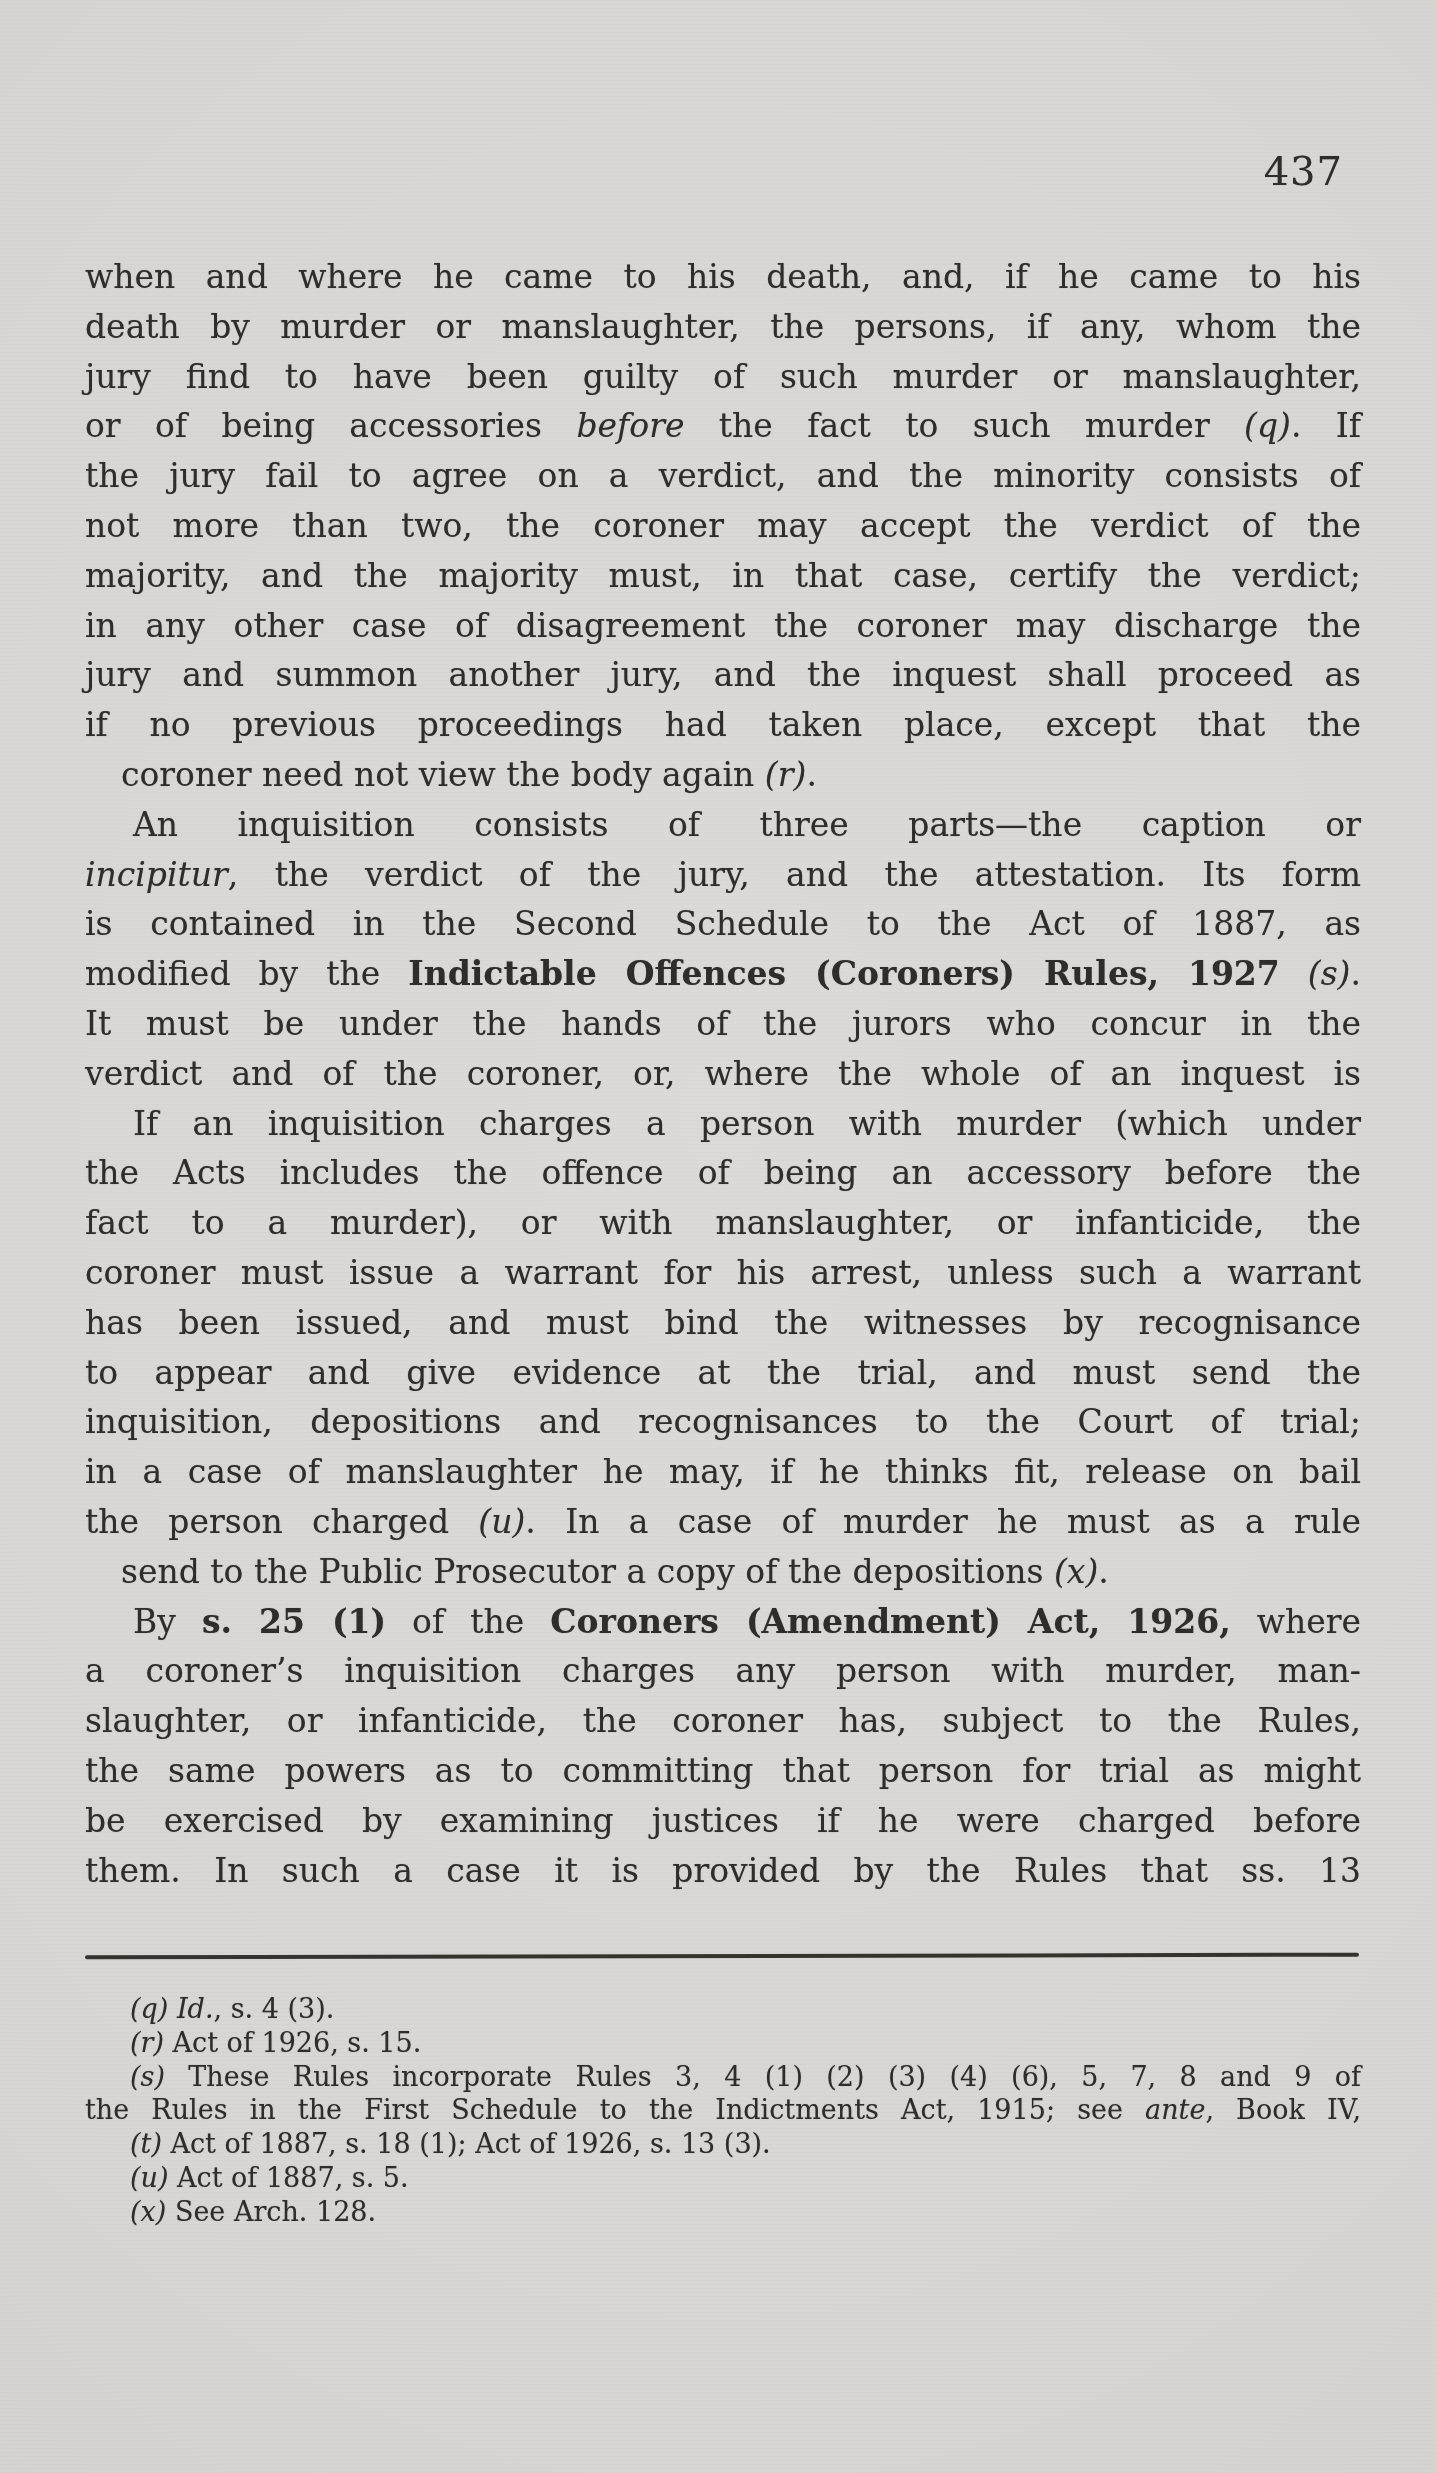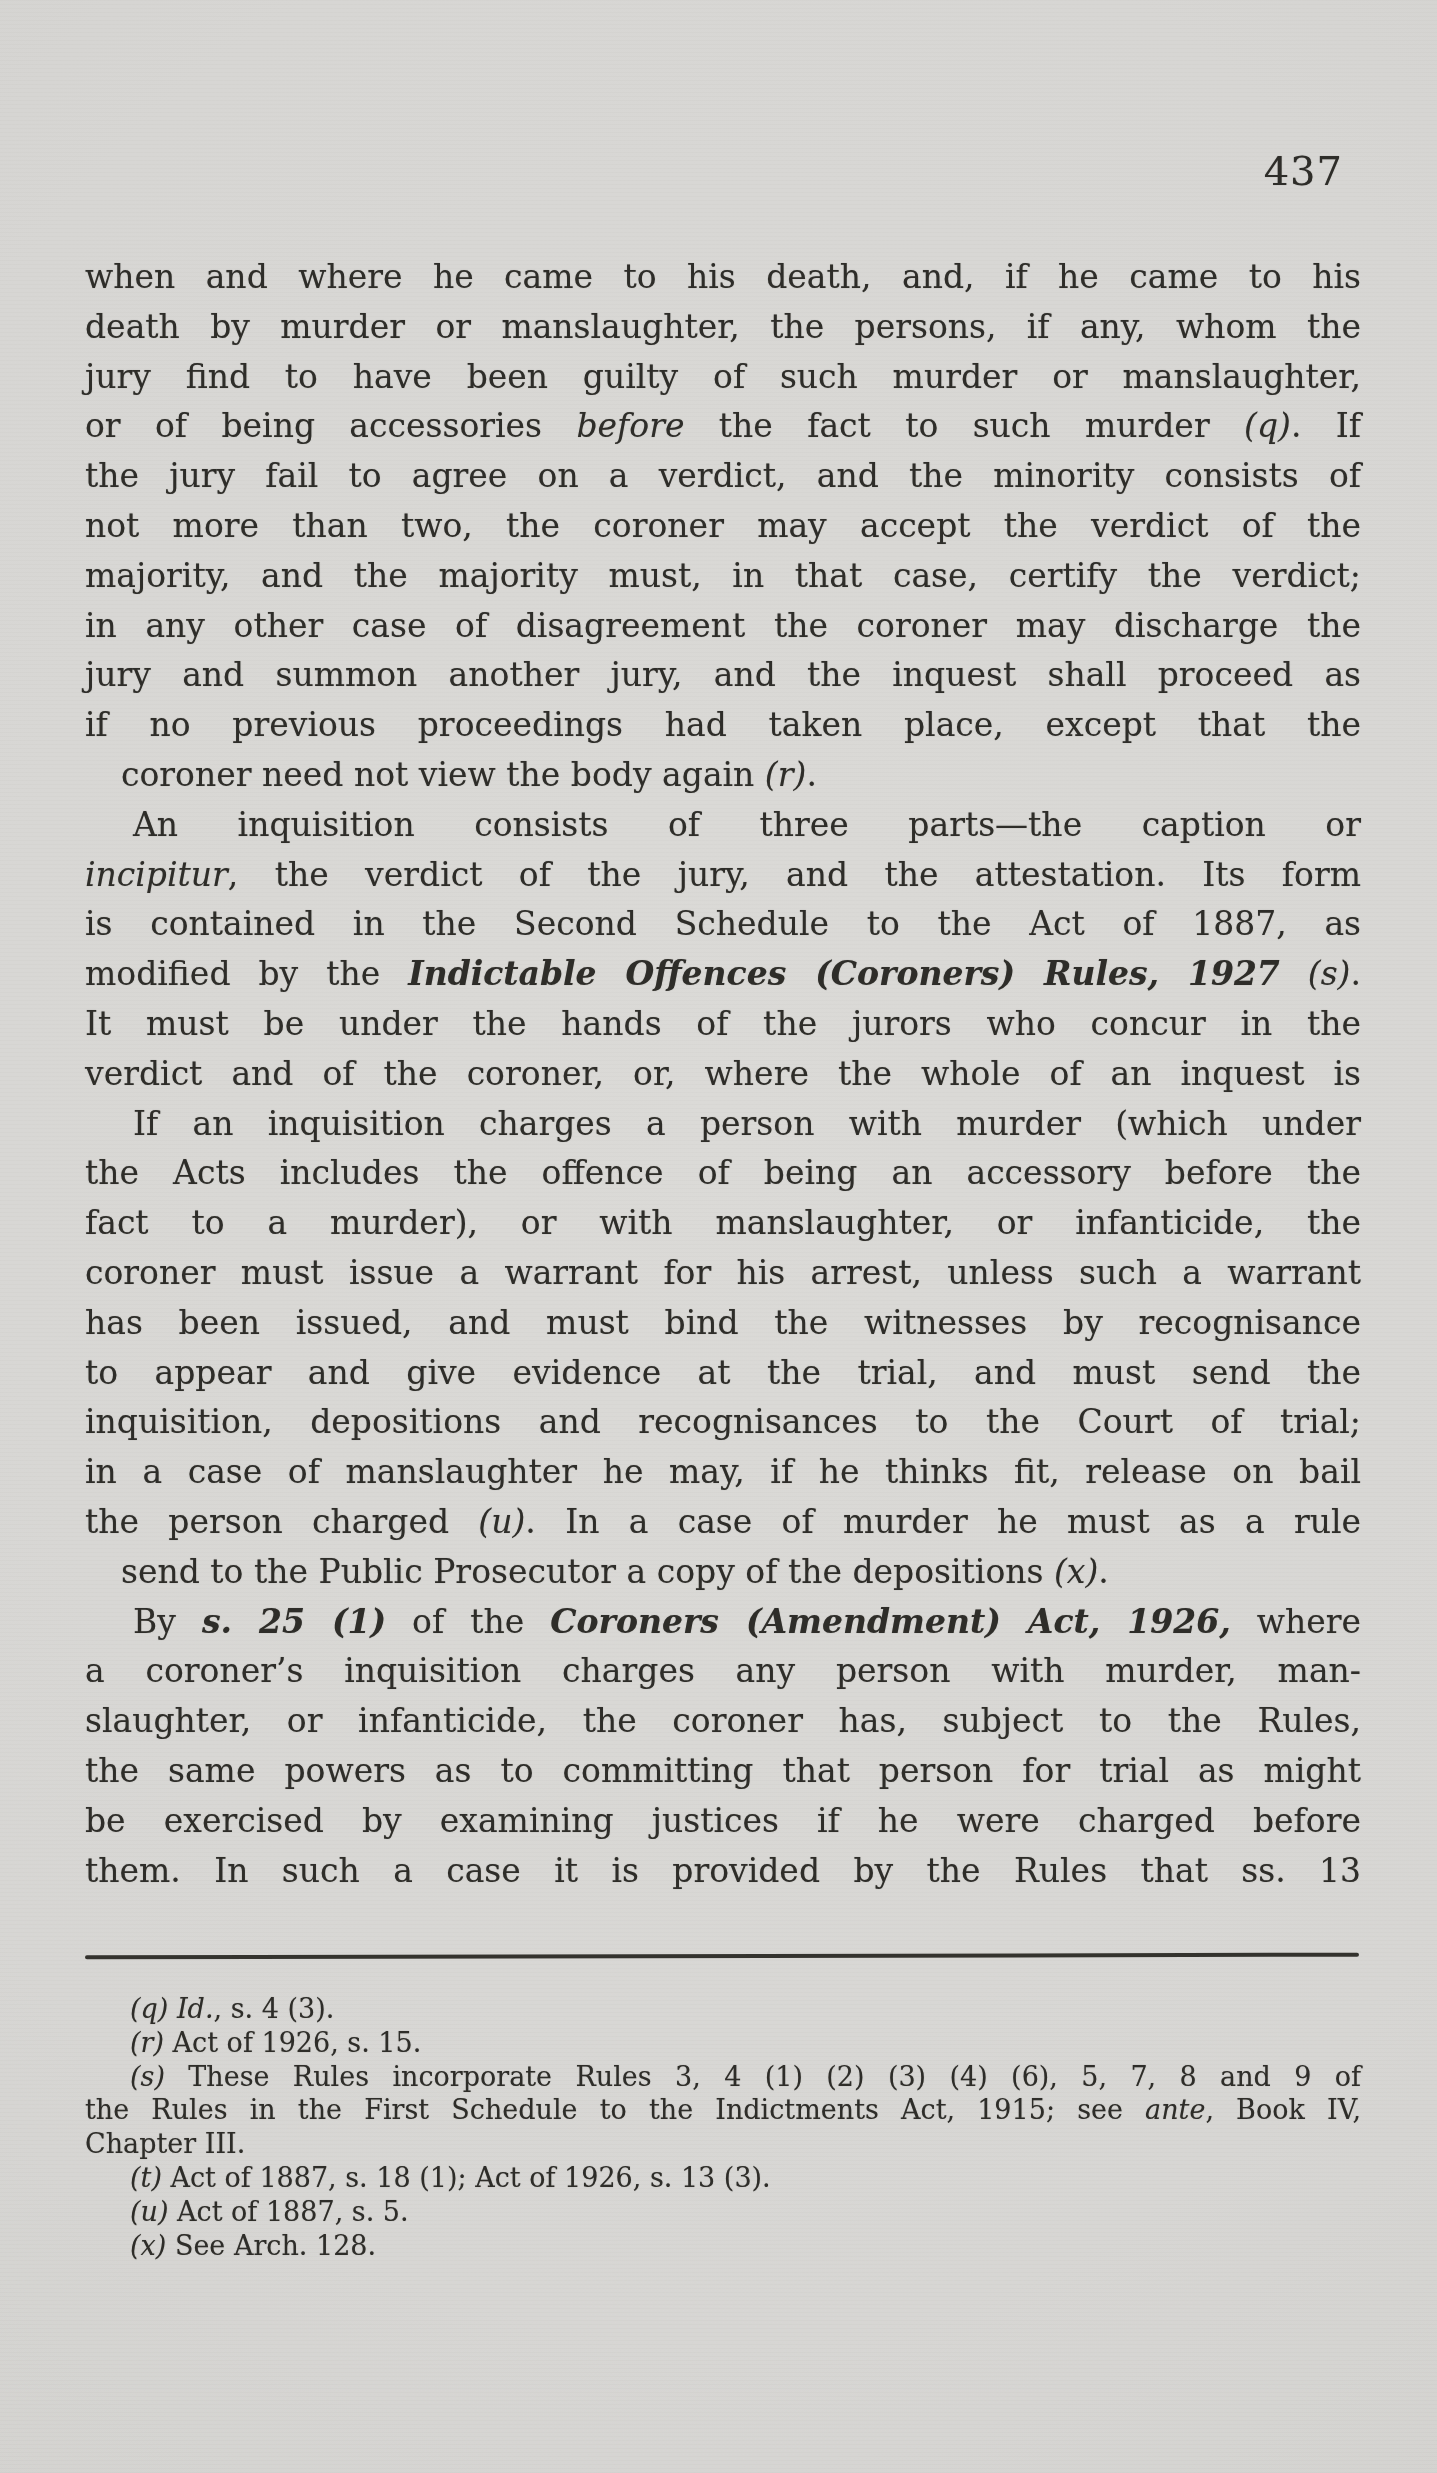--- a/index.html
+++ b/index.html
@@ -46,21 +46,21 @@
     line-height: 49.8px;
   }
   .line {
     text-align: justify;
     text-align-last: justify;
     white-space: normal;
   }
   .line.lastline { text-align-last: left; margin-left: 36px; }
   .line.indent { text-indent: 48px; }
   .it { font-style: italic; }
-  .bd { font-weight: bold; font-style: italic; }
+  .bd { font-weight: bold; }
   .footnote-rule {
     position: absolute;
     top: 1954px;
     left: 85px;
     width: 1274px;
     height: 4px;
     background: #34332e;
     transform: rotate(-0.12deg);
     border-radius: 2px;
   }
@@ -118,18 +118,17 @@
       <div class="line"><span>them. In such a case it is provided by the Rules that ss. 13</span></div>
     </div>
 
   <div class="footnote-rule"></div>
 
   <div class="footnotes">
       <div class="fline indent"><span class="it">(q)</span><span> </span><span class="it">Id.</span><span>, s. 4 (3).</span></div>
       <div class="fline indent"><span class="it">(r)</span><span> Act of 1926, s. 15.</span></div>
       <div class="fline indent justify"><span class="it">(s)</span><span> These Rules incorporate Rules 3, 4 (1) (2) (3) (4) (6), 5, 7, 8 and 9 of</span></div>
       <div class="fline justify"><span>the Rules in the First Schedule to the Indictments Act, 1915; see </span><span class="it">ante</span><span>, Book IV,</span></div>
-      <div class="fline"><span>Chapter III.</span></div>
       <div class="fline indent"><span class="it">(t)</span><span> Act of 1887, s. 18 (1); Act of 1926, s. 13 (3).</span></div>
       <div class="fline indent"><span class="it">(u)</span><span> Act of 1887, s. 5.</span></div>
       <div class="fline indent"><span class="it">(x)</span><span> See Arch. 128.</span></div>
     </div>
 </div>
 
 </body></html>

